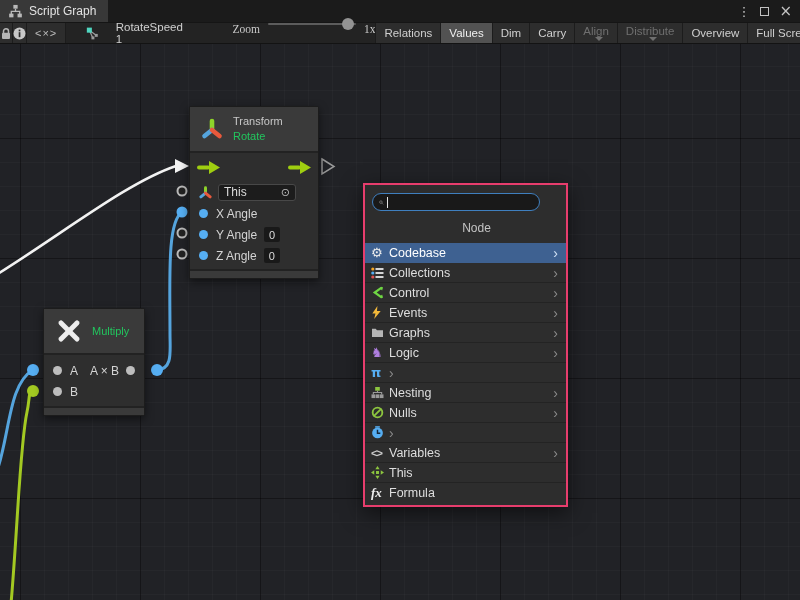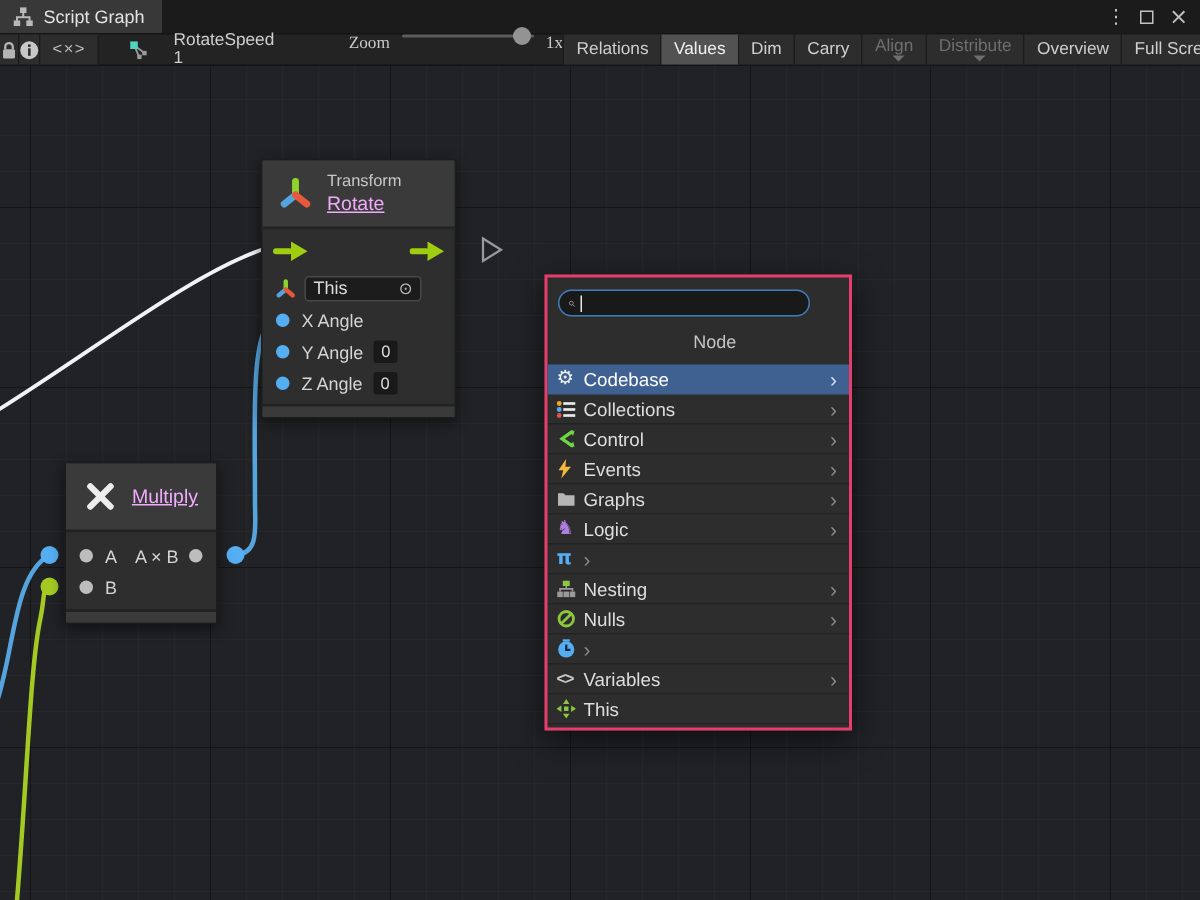--- a/index.html
+++ b/index.html
@@ -38,21 +38,21 @@
       linear-gradient(to bottom, rgba(255,255,255,0.024) 1px, transparent 1px);
     background-size:120px 120px,120px 120px,24px 24px,24px 24px;
     background-position:20px 94px,20px 94px,20px 94px,20px 94px;
   }
   .wires { position:absolute; left:0; top:0; width:800px; height:556px; }
 
   
   .node { position:absolute; background:#2e2e2e; border:1px solid #1c1c1c; border-radius:2px; box-shadow:0 3px 9px rgba(0,0,0,0.5); }
   .node-header { background:#3a3a3a; display:flex; align-items:center; gap:9px; height:46px; padding:0 10px; border-bottom:2px solid #222; }
   .node-cat { font-size:11px; color:#c7c7c7; line-height:13px; }
-  .node-title { font-size:13px; color:#f0abfc; line-height:16px;text-decoration:underline; }
+  .node-title { font-size:11px; color:#22c55e; line-height:16px; }
   .node-footer { height:9px; background:#3a3a3a; border-top:2px solid #222; }
   .prow { display:flex; align-items:center; padding:0 9px; height:21px; }
   .prow.flow { height:28px; justify-content:space-between; padding:0 7px; }
   .pdot { width:9px; height:9px; border-radius:50%; background:#56aef2; flex:0 0 auto; margin-right:8px; }
   .pdot.gray { background:#bdbdbd; }
   .plabel { color:#d4d4d4; font-size:12px; }
   .valbox { margin-left:7px; width:16px; height:15px; background:#191919; border-radius:2px; color:#dcdcdc; font-size:11px; display:flex; align-items:center; justify-content:center; }
   .this-field { display:flex; align-items:center; height:17px; background:#1c1c1c; border:1px solid #484848; border-radius:3px; width:78px; padding:0 5px; margin-left:6px; }
   .this-field .txt { flex:1; color:#dcdcdc; font-size:12px; }
   .this-field .picker { font-family:"DejaVu Sans", sans-serif; color:#bdbdbd; font-size:11px; }
@@ -186,21 +186,21 @@
       <circle cx="33" cy="326" r="6" fill="#56aef2"></circle>
       <circle cx="33" cy="347" r="6" fill="#a3c922"></circle>
 
       <circle cx="182" cy="147" r="4.5" fill="#222" stroke="#b9b9b9" stroke-width="2"></circle>
       <circle cx="182" cy="189" r="4.5" fill="#222" stroke="#b9b9b9" stroke-width="2"></circle>
       <circle cx="182" cy="210" r="4.5" fill="#222" stroke="#b9b9b9" stroke-width="2"></circle>
 
       <polygon points="322,115 334,122.5 322,130" fill="none" stroke="#9a9a9a" stroke-width="1.5"></polygon>
     </svg>
 
-    <div class="node" style="left:174px; top:62px; width:130px;">
+    <div class="node" style="left:189px; top:62px; width:130px;">
       <div class="node-header">
         <svg width="24" height="24" viewBox="0 0 24 24">
           <g stroke-width="4.6" stroke-linecap="round">
             <line x1="12" y1="13" x2="12" y2="4" stroke="#8ed32a"></line>
             <line x1="12" y1="13" x2="4.5" y2="19" stroke="#55a4dd"></line>
             <line x1="12" y1="13" x2="19.5" y2="19" stroke="#e8593c"></line>
           </g>
         </svg>
         <div>
           <div class="node-cat">Transform</div>
@@ -390,16 +390,22 @@
           <svg width="13" height="13" viewBox="0 0 14 14">
             <rect x="5.4" y="5.4" width="3.2" height="3.2" fill="#8dc63f"></rect>
             <polygon points="7,0 9.3,3.5 4.7,3.5" fill="#8dc63f"></polygon>
             <polygon points="7,14 9.3,10.5 4.7,10.5" fill="#8dc63f"></polygon>
             <polygon points="0,7 3.5,4.7 3.5,9.3" fill="#8dc63f"></polygon>
             <polygon points="14,7 10.5,4.7 10.5,9.3" fill="#8dc63f"></polygon>
           </svg>
         </span>
         <span class="flabel">This</span>
       </div>
+      <div class="fitem" style="border-bottom:none">
+        <span class="ficon">
+            <span class="fx-glyph">fx</span>
+          </span>
+        <span class="flabel">Formula</span>
+      </div>
     </div>
 
   </div>
 </div>
 
 </body></html>

